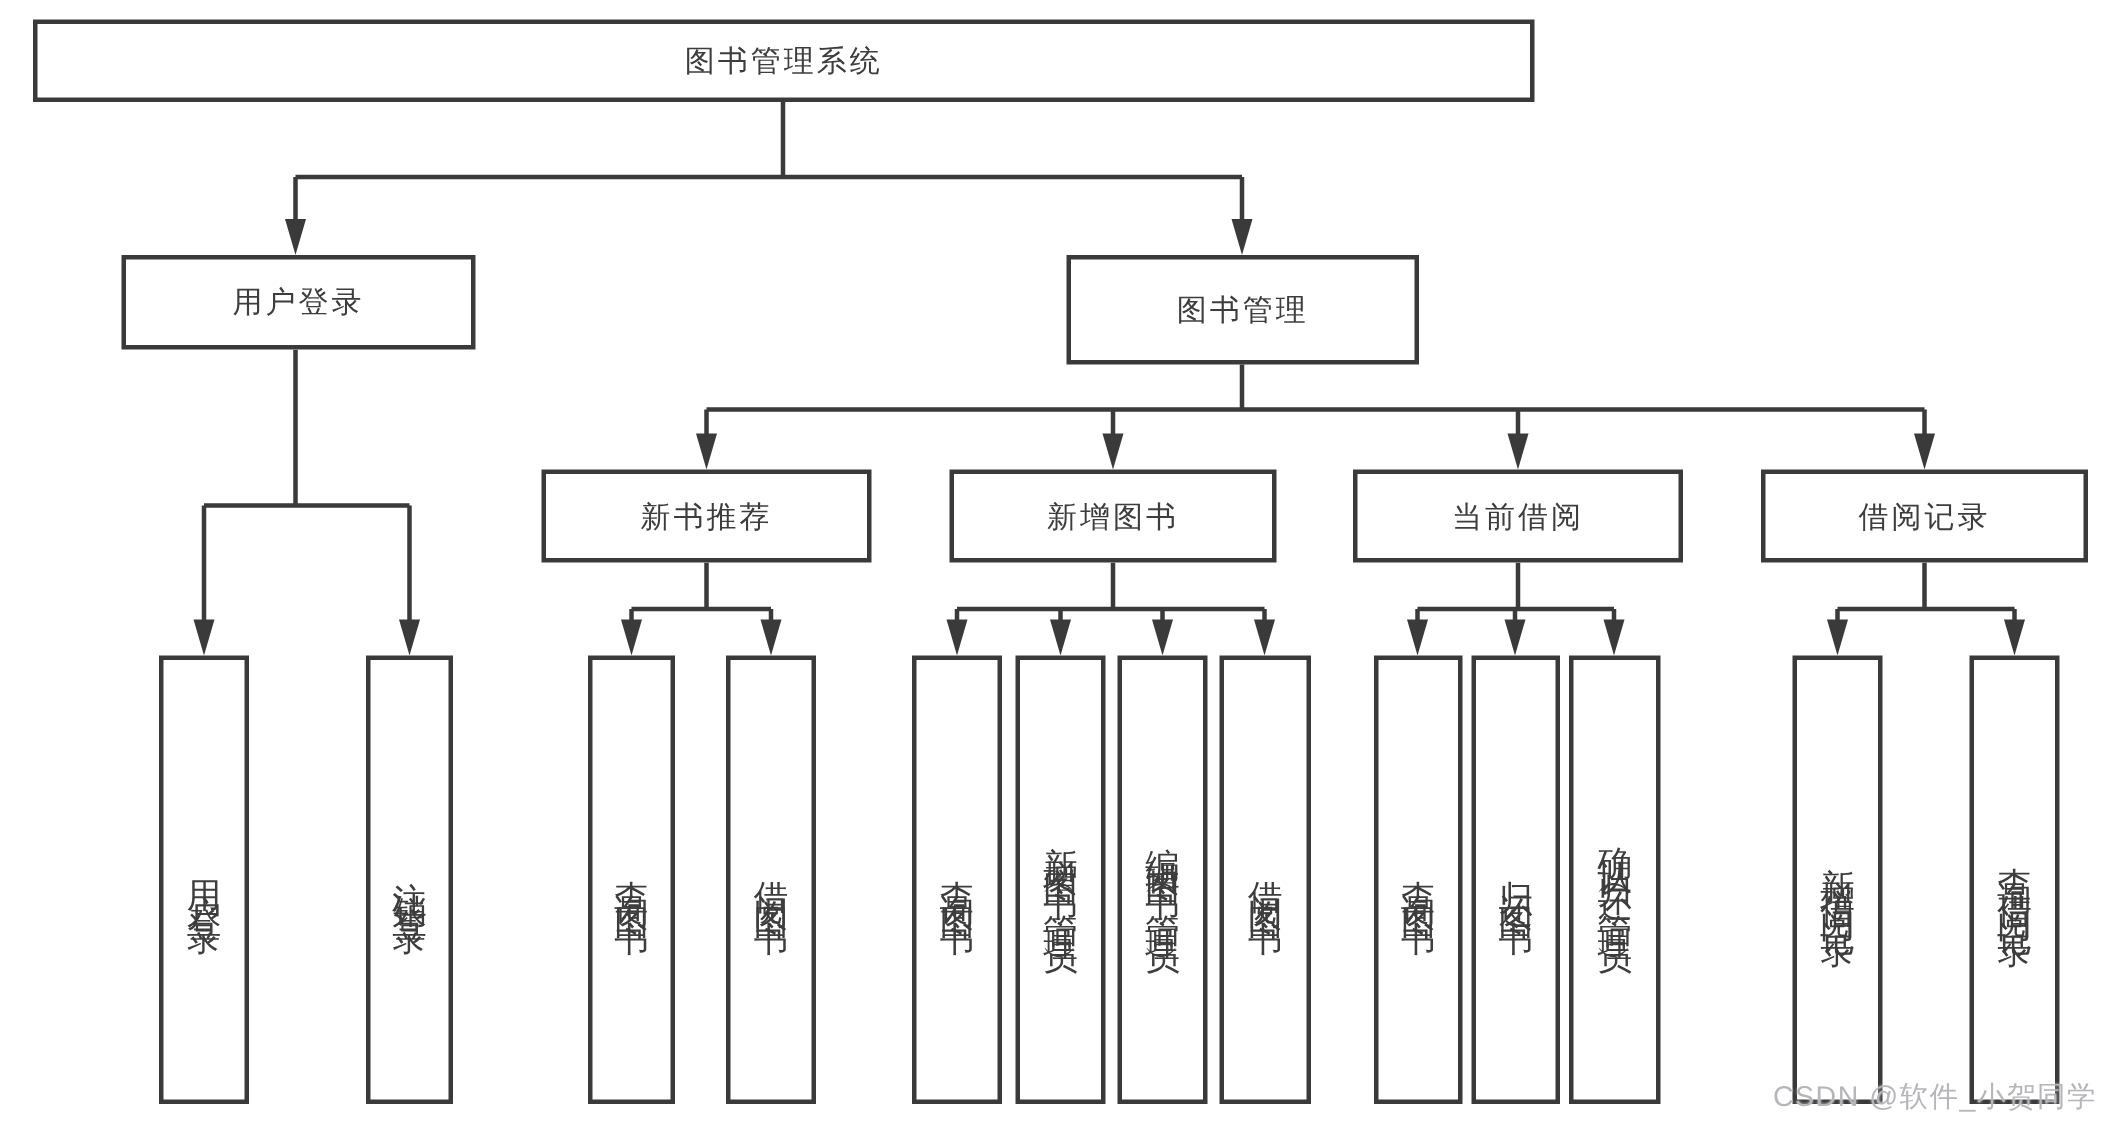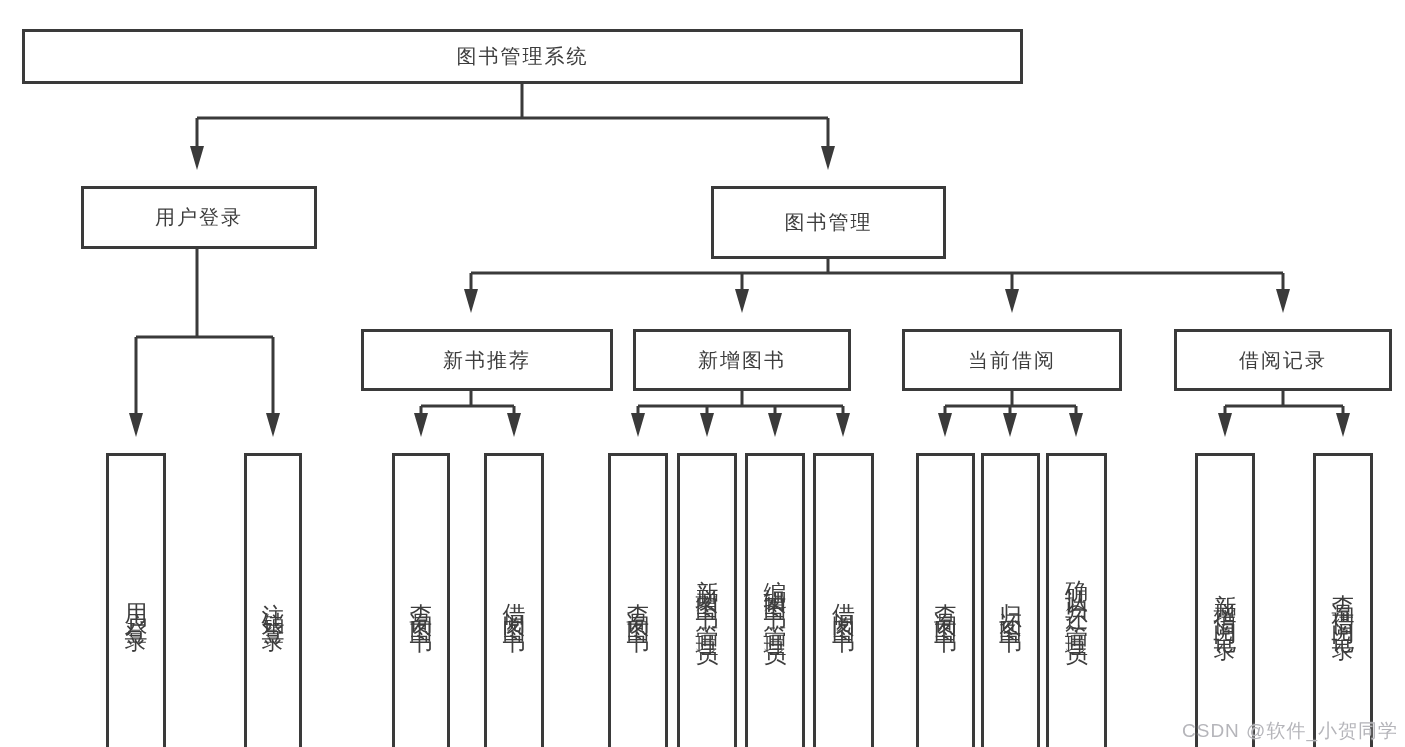--- a/index.html
+++ b/index.html
@@ -41,21 +41,20 @@
   .node {
     position: absolute;
     box-sizing: border-box;
     background: var(--background);
     border: 3px solid var(--line);
     display: flex;
     align-items: center;
     justify-content: center;
     color: var(--text);
     z-index: 2;
-    margin-top: 16px;
   }
   .hnode {
     font-size: 20px;
     letter-spacing: 2px;
     white-space: nowrap;
   }
   .vnode span {
     writing-mode: vertical-rl;
     text-orientation: mixed;
     font-size: 23px;
@@ -121,21 +120,21 @@
       <polygon class="ah" points="1218,413 1232,413 1225,437"></polygon>
       <polygon class="ah" points="1336,413 1350,413 1343,437"></polygon>
     </g>
   </svg>
 
   <div class="node hnode" style="left:22px; top:13px; width:1001px; height:55px;">图书管理系统</div>
 
   <div class="node hnode" style="left:81px; top:170px; width:236px; height:63px;">用户登录</div>
   <div class="node hnode" style="left:711px; top:170px; width:235px; height:73px;">图书管理</div>
 
-  <div class="node hnode" style="left:361px; top:313px; width:252px; height:62px;">新书推荐</div>
+  <div class="node hnode" style="left:361px; top:313px; width:220px; height:62px;">新书推荐</div>
   <div class="node hnode" style="left:633px; top:313px; width:218px; height:62px;">新增图书</div>
   <div class="node hnode" style="left:902px; top:313px; width:220px; height:62px;text-align:right;">当前借阅</div>
   <div class="node hnode" style="left:1174px; top:313px; width:218px; height:62px;">借阅记录</div>
 
   <div class="node vnode" style="left:106px; top:437px; width:60px; height:299px;">
     <span>用户登录</span>
   </div>
   <div class="node vnode" style="left:244px; top:437px; width:58px; height:299px;">
     <span>注销登录</span>
   </div>

